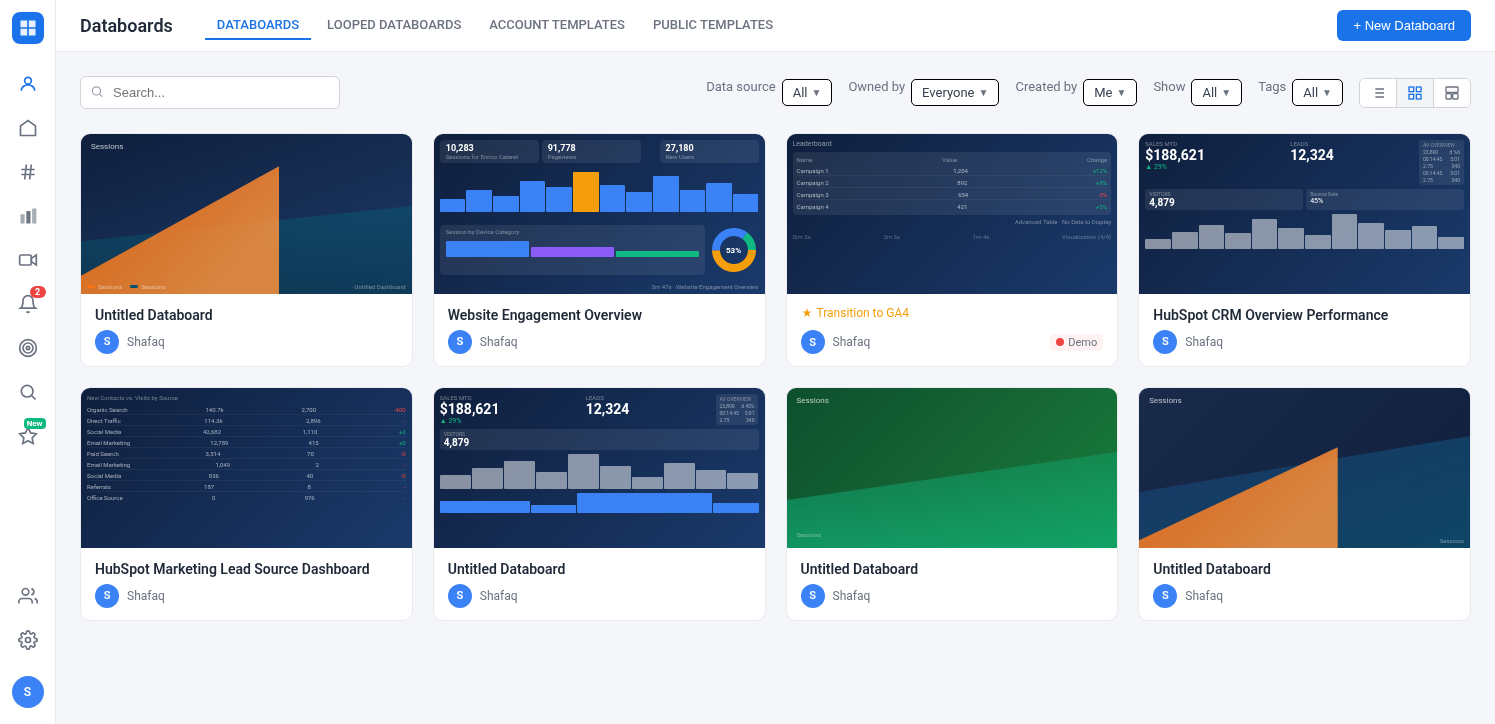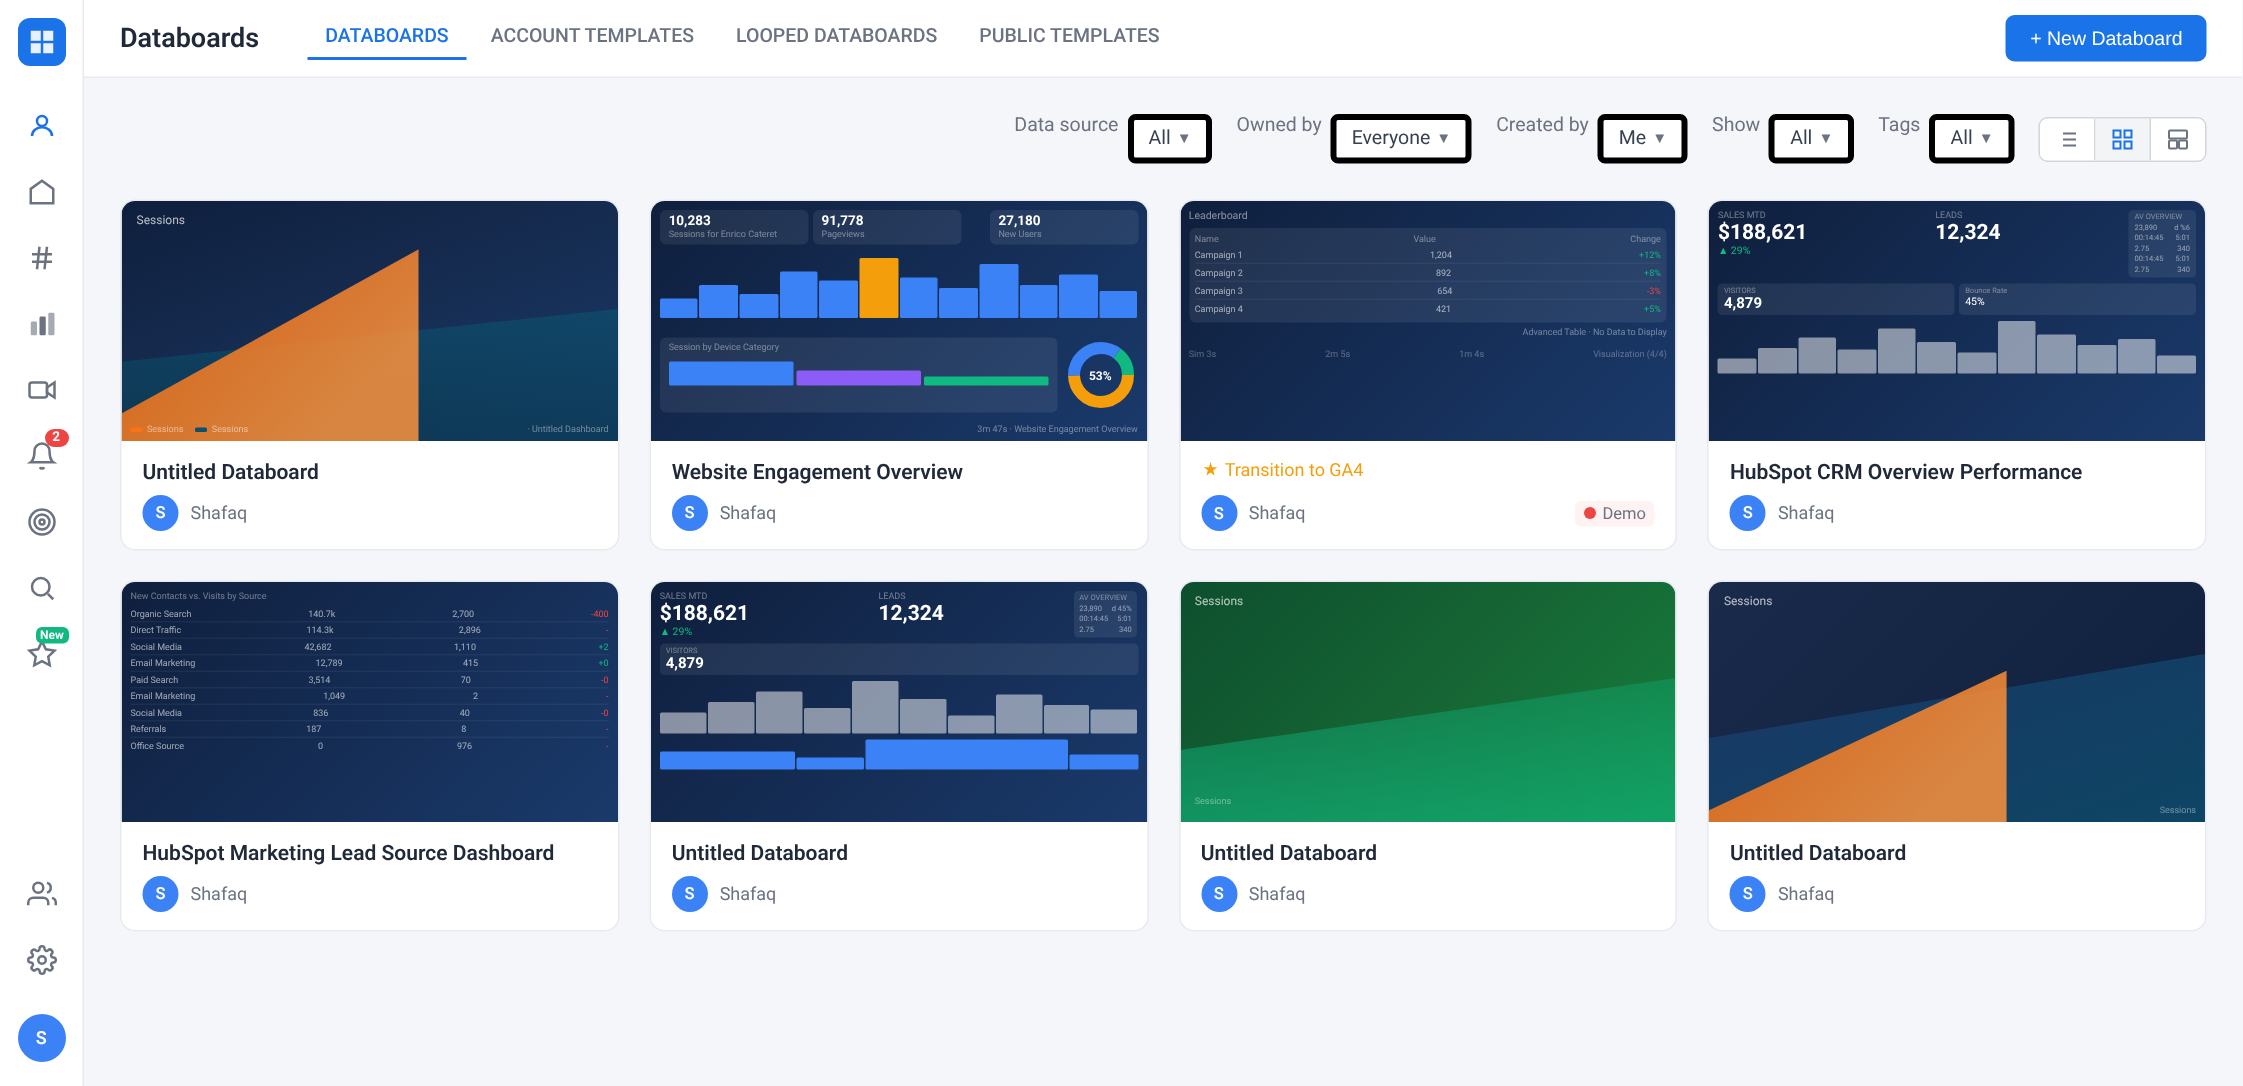--- a/index.html
+++ b/index.html
@@ -157,21 +157,21 @@
       align-items: flex-start;
       gap: 6px;
       font-size: 13px;
       color: #6b7280;
     }
     .filter-group .filter-label { font-size: 13px; color: #6b7280; }
     .filter-dropdown {
       display: flex;
       align-items: center;
       gap: 4px;
-      border: 4px solid #000000;
+      border: 1px solid #000000;
       border-radius: 5px;
       padding: 5px 10px;
       font-size: 13px;
       color: #374151;
       background: #fff;
       cursor: pointer;
     }
     .filter-dropdown .chevron { font-size: 10px; color: #6b7280; }
     .view-toggles {
       display: flex;
@@ -413,31 +413,40 @@
     <div style="width:32px;height:32px;border-radius:50%;background:#3b82f6;display:flex;align-items:center;justify-content:center;color:#fff;font-size:12px;font-weight:600">S</div>
   </div>
 </div>
 
 <div class="main">
 
   <div class="topnav">
     <span class="topnav-title">Databoards</span>
     <div class="topnav-tabs">
       <div class="topnav-tab active">DATABOARDS</div>
+      <div class="topnav-tab">LOOPED DATABOARDS</div>
       <div class="topnav-tab">ACCOUNT TEMPLATES</div>
-      <div class="topnav-tab">LOOPED DATABOARDS</div>
       <div class="topnav-tab">PUBLIC TEMPLATES</div>
     </div>
     <div class="topnav-spacer"></div>
     <button class="new-databoard-btn">+ New Databoard</button>
   </div>
 
   <div class="content">
 
     <div class="filter-bar">
+      <div class="search-input-wrap">
+        <span class="search-icon-inner">
+          <svg width="14" height="14" viewBox="0 0 24 24" fill="none" stroke="currentColor" stroke-width="2">
+            <circle cx="11" cy="11" r="7"></circle>
+              <path d="M21 21l-4.35-4.35"></path>
+          </svg>
+        </span>
+        <input class="search-input" type="text" placeholder="Search..." style="">
+      </div>
 
       <div class="filter-spacer"></div>
 
       <div class="filter-group">
         <span class="filter-label">Data source</span>
         <div class="filter-dropdown">
           <span>All</span>
           <span class="chevron">▼</span>
         </div>
       </div>

